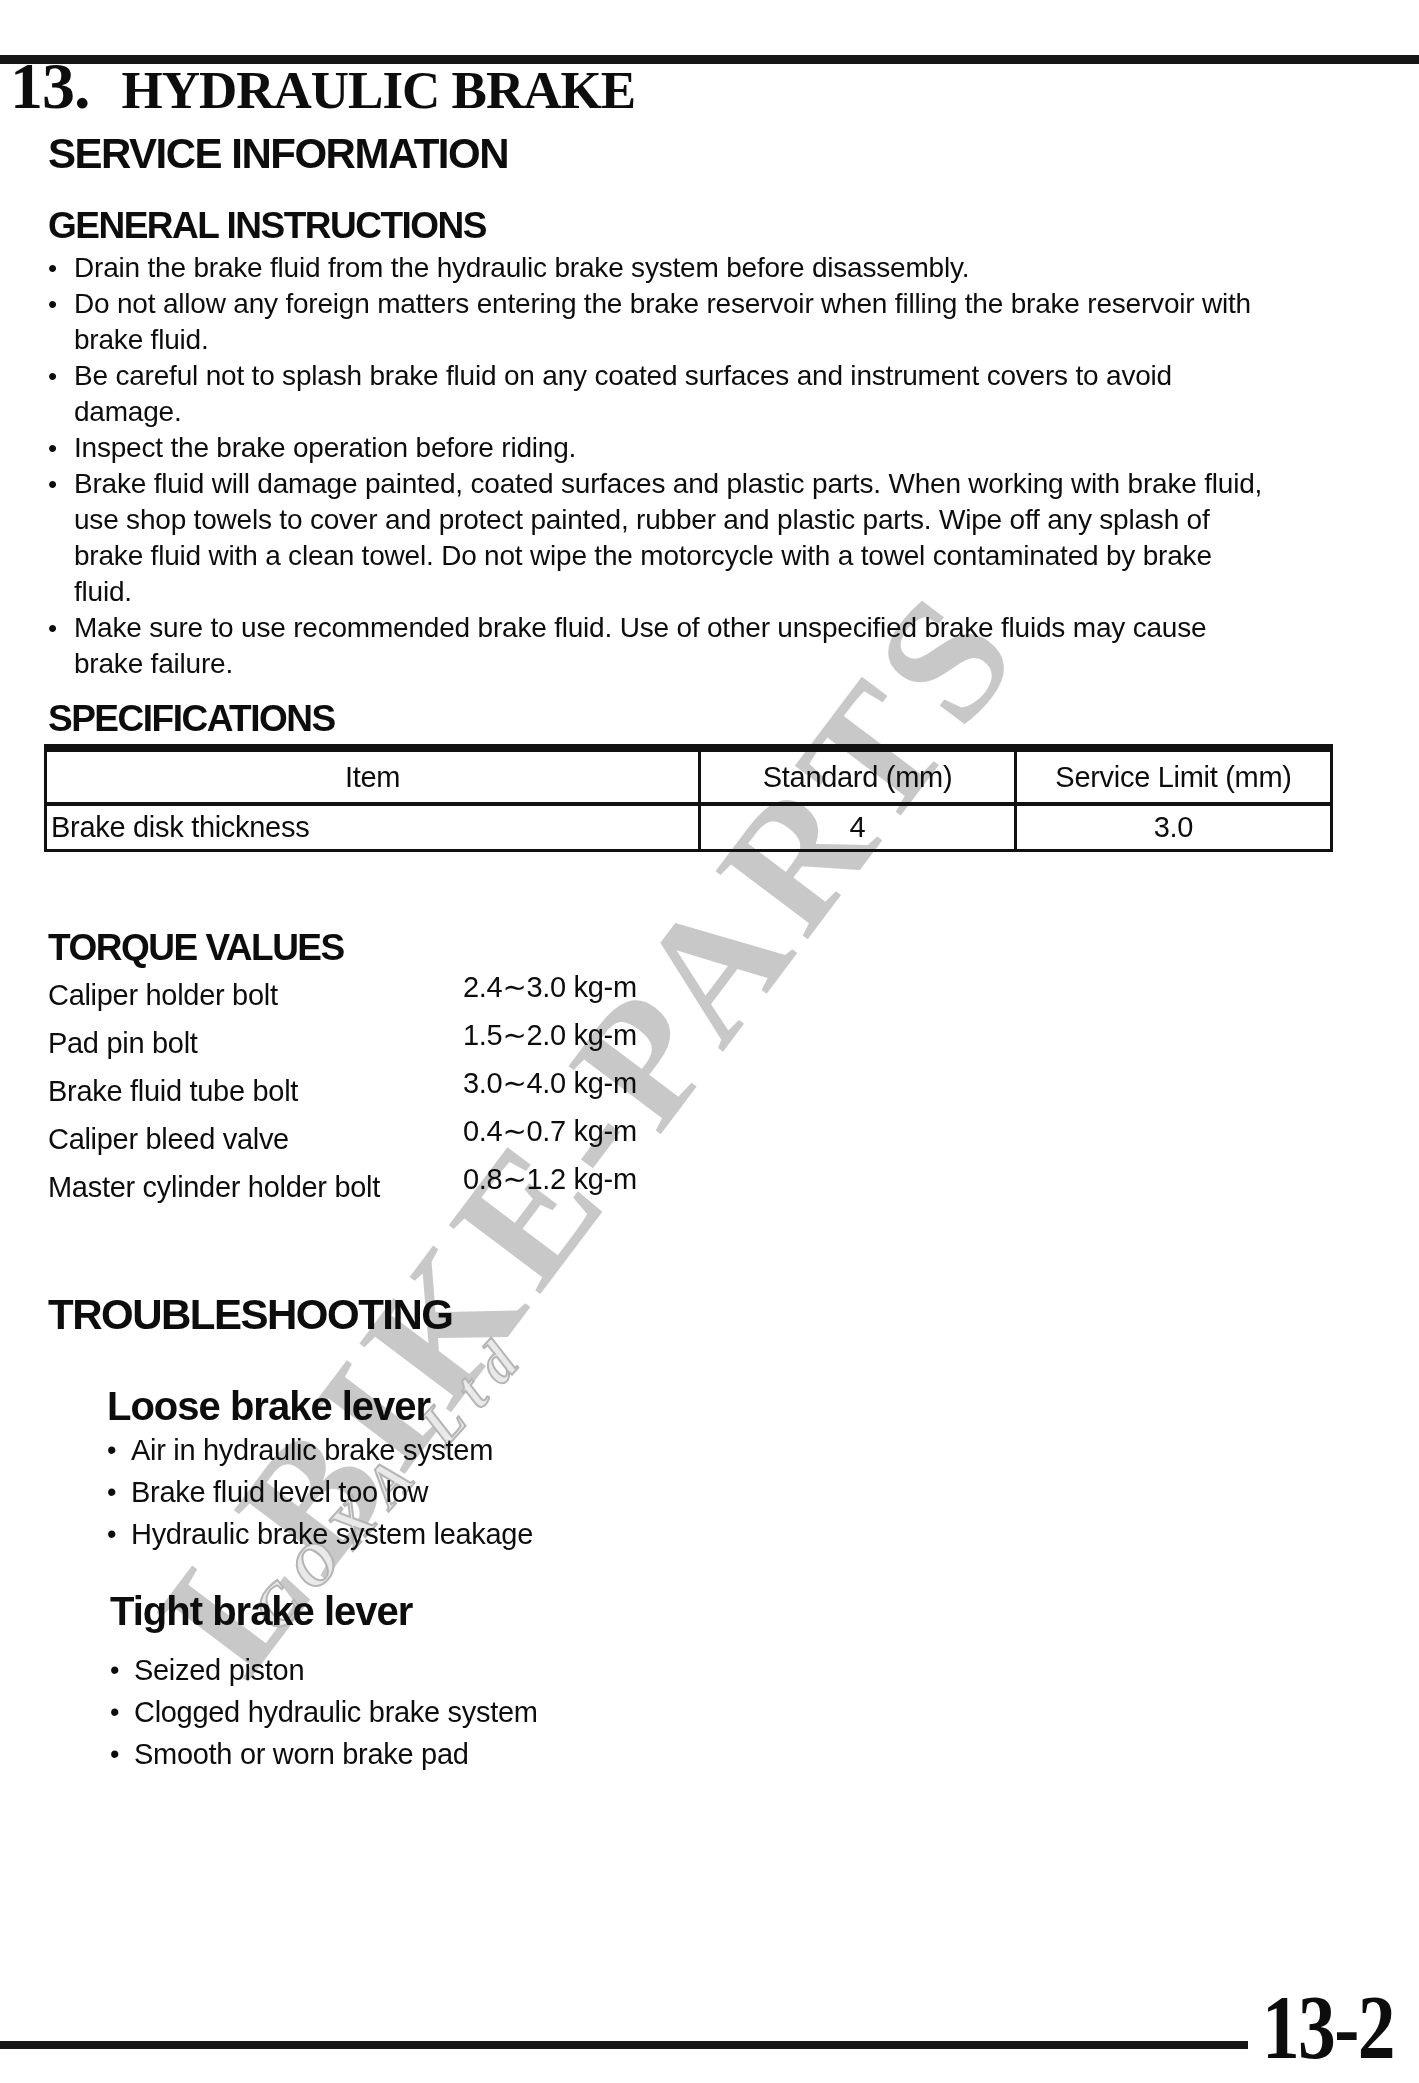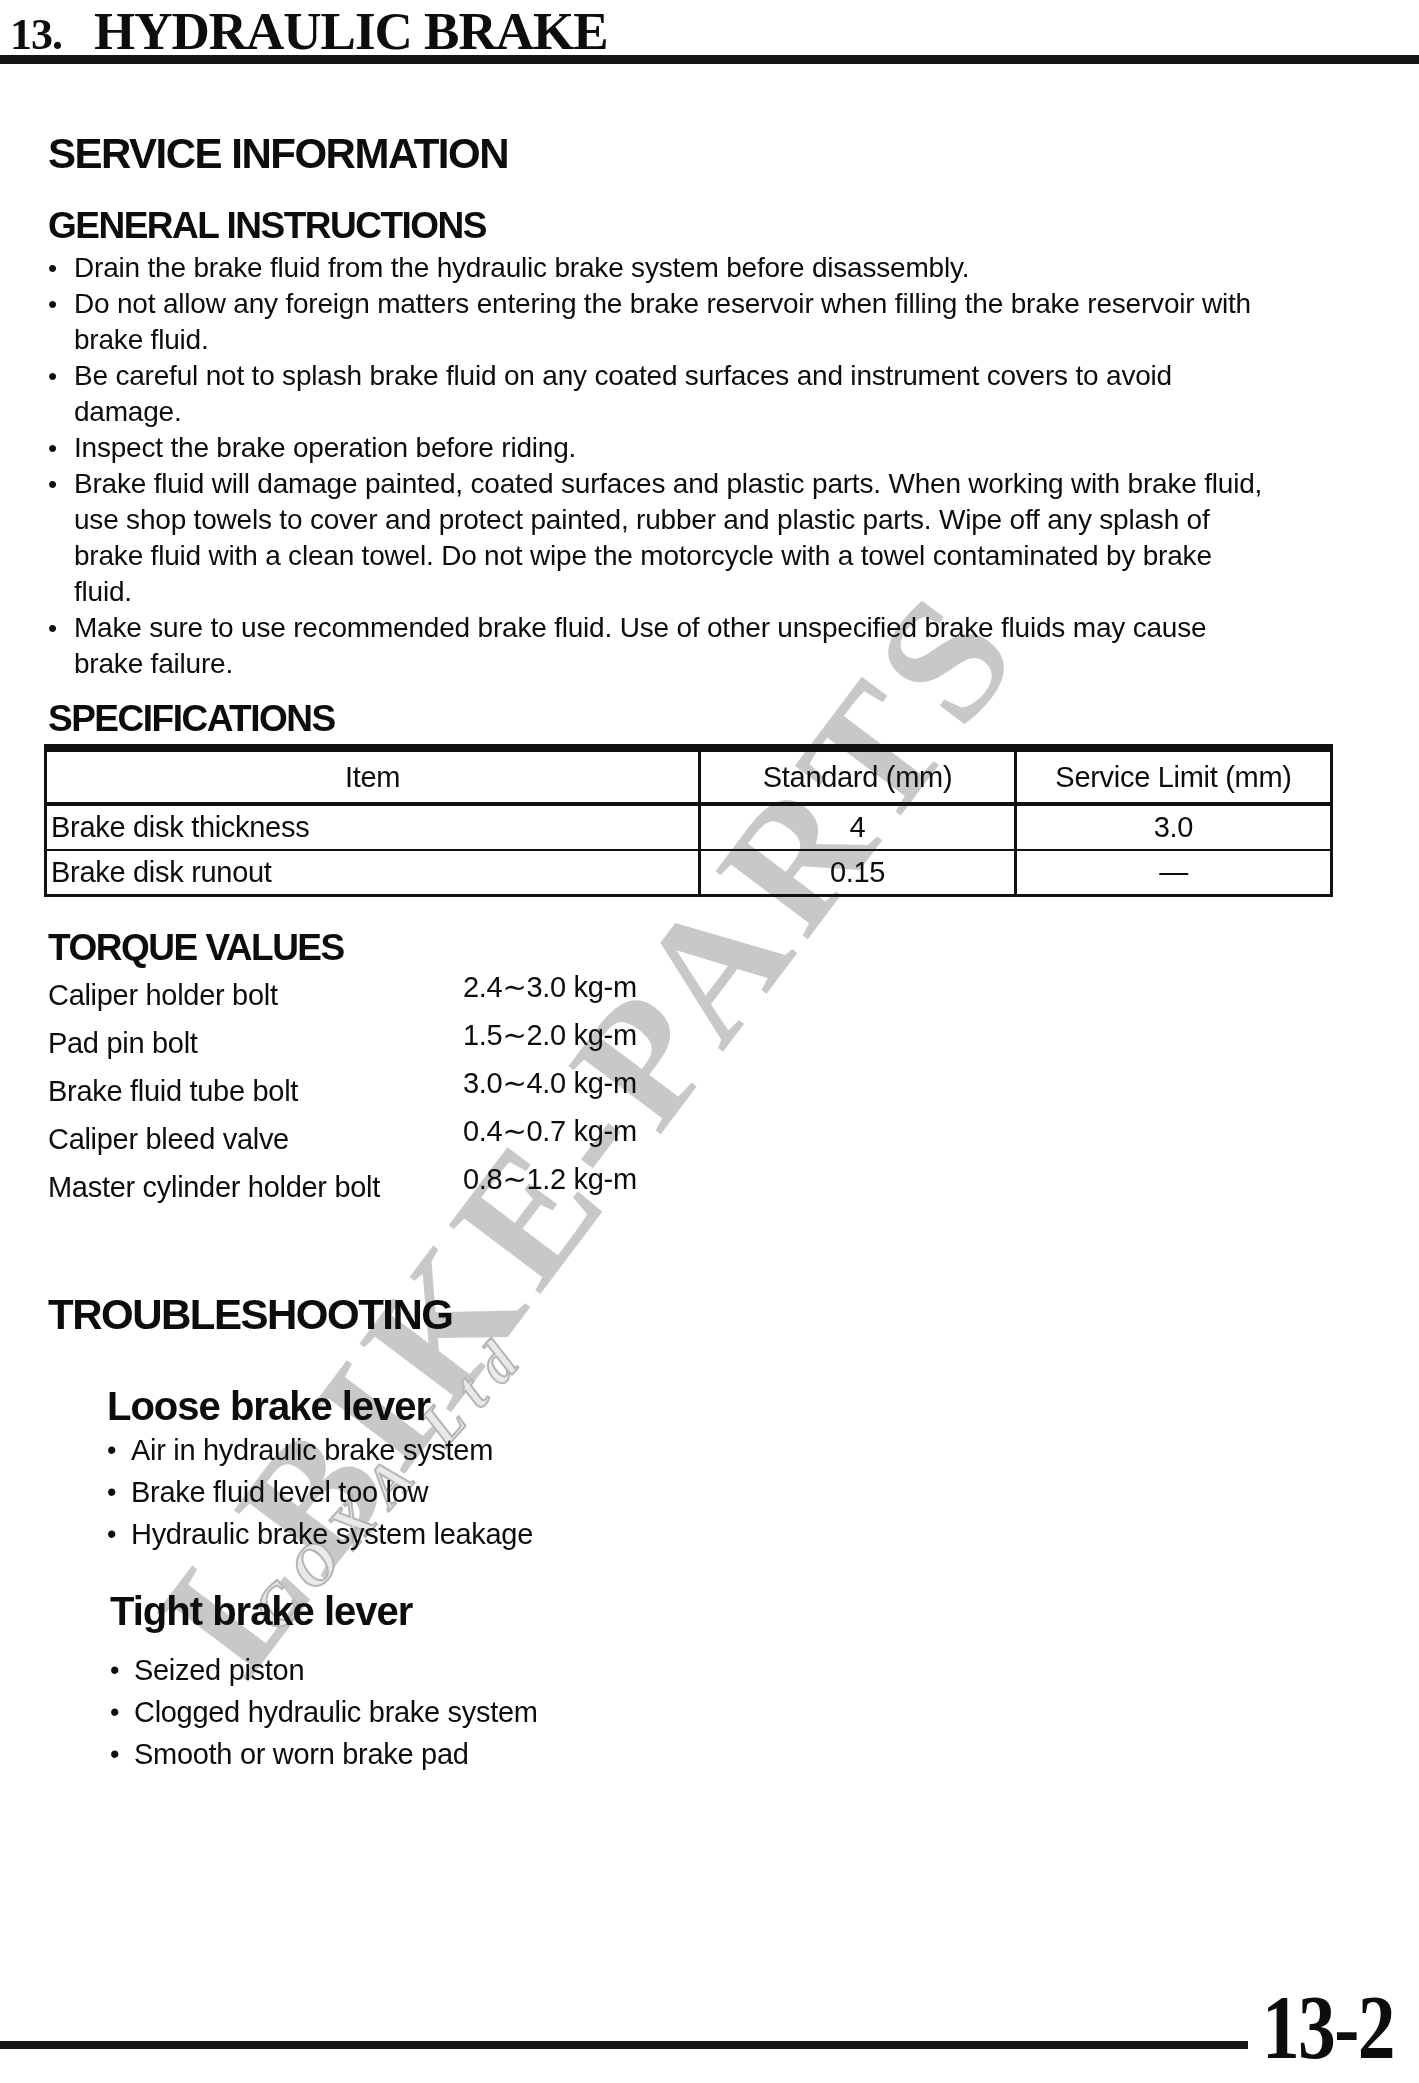--- a/index.html
+++ b/index.html
@@ -22,21 +22,21 @@
     font-family:"Liberation Serif","DejaVu Serif",serif;font-weight:bold;font-style:italic;
     font-size:58px;letter-spacing:16px;color:#e9e9e9;-webkit-text-stroke:2px #b5b5b5;
     z-index:0;white-space:nowrap;
   }
   
   .chap{
     position:absolute;left:10px;top:2px;z-index:1;display:flex;align-items:baseline;
     font-family:"Liberation Serif","DejaVu Serif",serif;font-weight:bold;line-height:1.1;
     letter-spacing:-1px;white-space:nowrap;
   }
-  .chap .num{font-size:44px;}
+  .chap .num{font-size:66px;margin-top:48px;}
   .chap .ttl{font-size:53px;margin-left:32px;}
   .chap-rule{position:absolute;left:0;top:55px;width:1419px;height:9px;background:#161616;z-index:1;}
   
   .h1{position:absolute;z-index:1;font-weight:bold;font-size:42px;letter-spacing:-1.5px;line-height:1;white-space:nowrap;}
   .h2{position:absolute;z-index:1;font-weight:bold;font-size:37px;letter-spacing:-1.5px;line-height:1;white-space:nowrap;}
   .h3{position:absolute;z-index:1;font-weight:bold;font-size:40px;letter-spacing:-1px;line-height:1;white-space:nowrap;}
   #h-service{left:48px;top:133px;}
   #h-general{left:48px;top:207px;}
   #h-spec{left:48px;top:700px;}
   #h-torque{left:48px;top:929px;}
@@ -142,25 +142,20 @@
         <tr>
       <th>Item</th>
       <th>Standard (mm)</th>
       <th>Service Limit (mm)</th>
     </tr>
     <tr>
       <td class="item">Brake disk thickness</td>
       <td>4</td>
       <td>3.0</td>
     </tr>
-    <tr>
-      <td class="item">Brake disk runout</td>
-      <td>0.15</td>
-      <td>—</td>
-    </tr>
   </tbody>
     </table>
 
   <div class="h2" id="h-torque">TORQUE VALUES</div>
 
   <div class="torque">
     <div class="row">
       <span class="t-label">Caliper holder bolt</span>
       <span class="t-value">2.4∼3.0 kg-m</span>
     </div>

